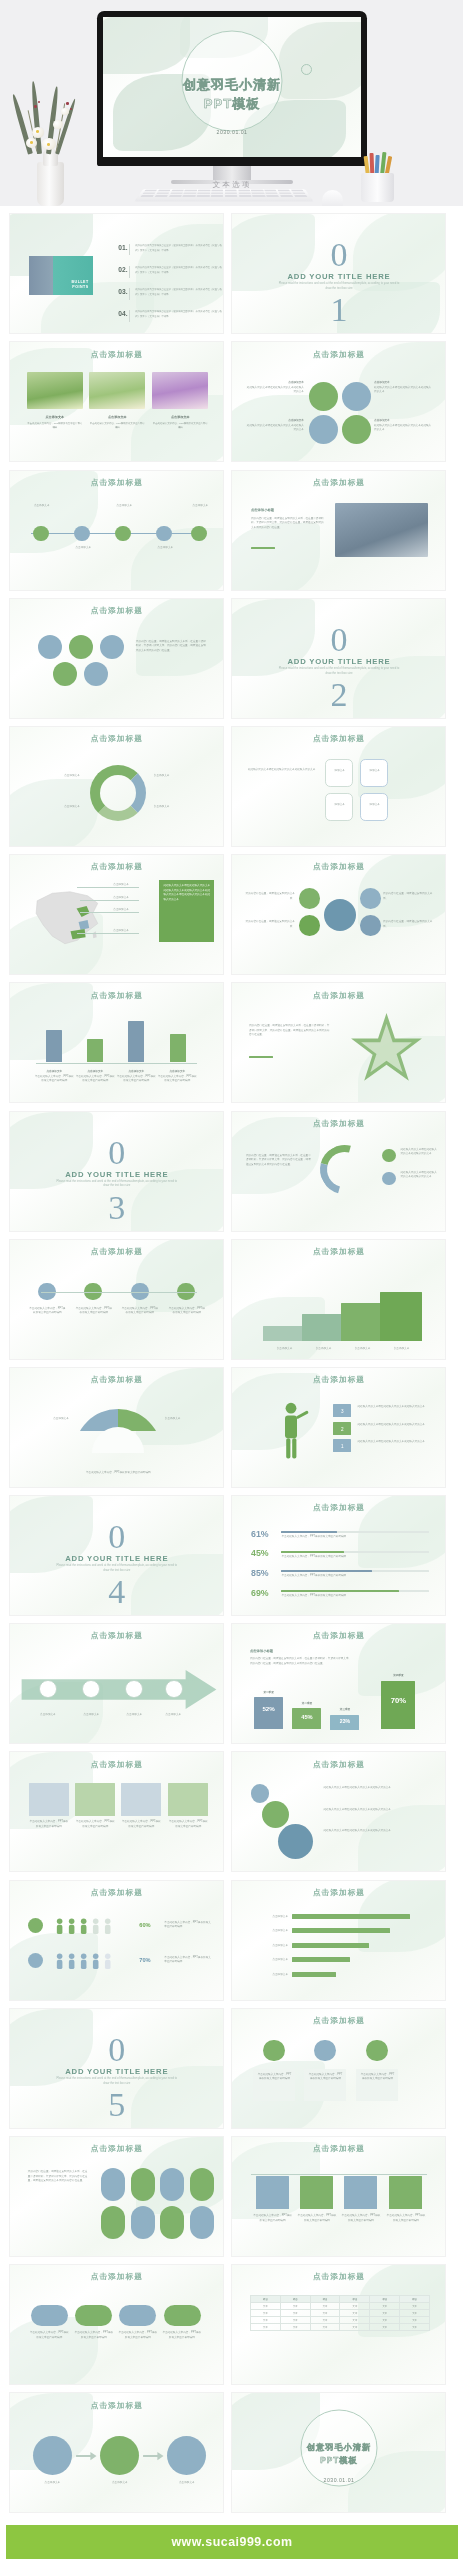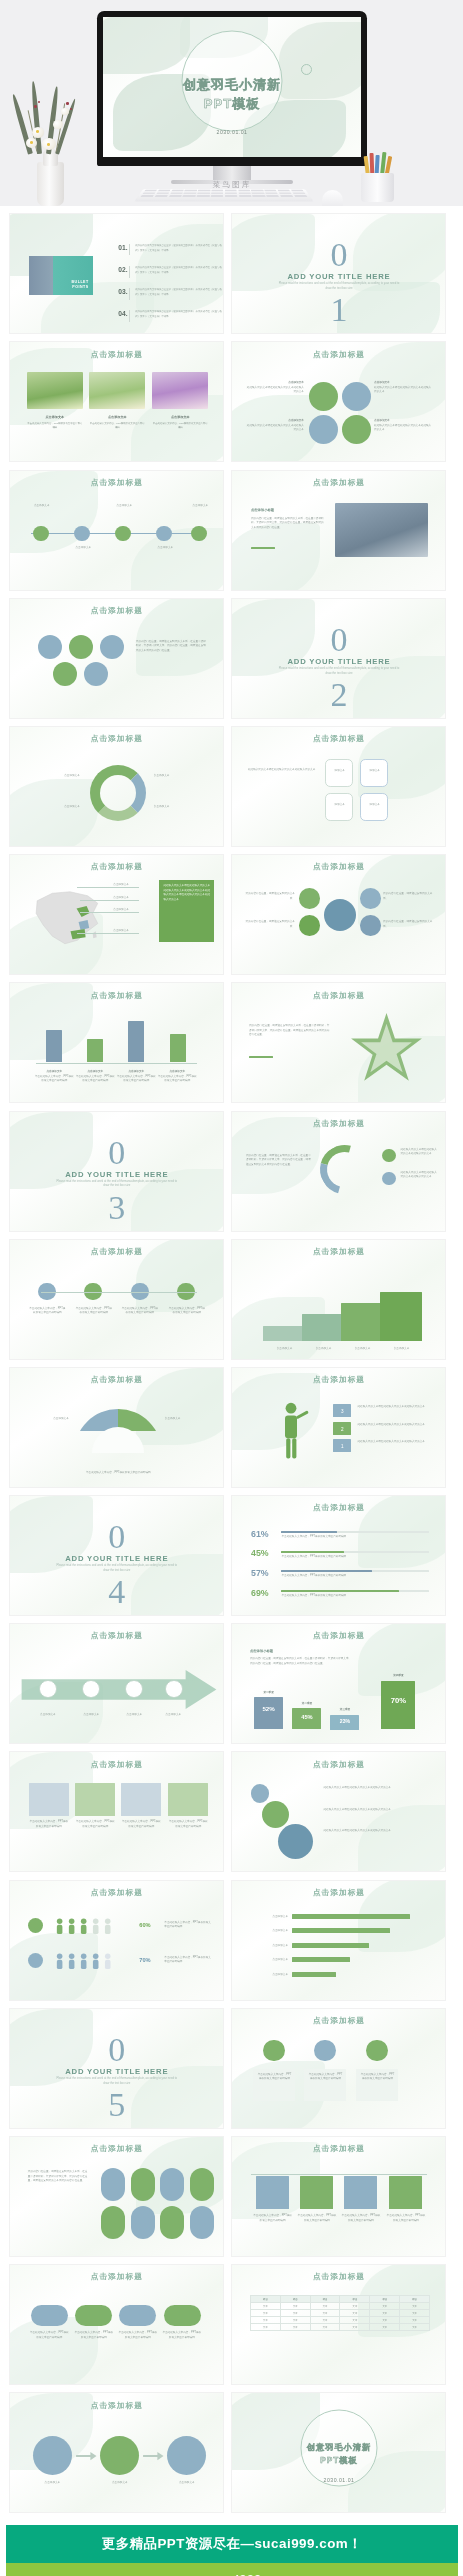--- a/index.html
+++ b/index.html
@@ -152,21 +152,21 @@
           <div class="slide-ring"></div>
           <div class="hero-title">创意羽毛小清新</div>
           <div class="hero-title2">PPT模板</div>
           <div class="hero-date">2030.01.01</div>
         </div>
       </div>
       <div class="mon-neck"></div>
       <div class="mon-base"></div>
     </div>
 
-    <div class="brand">菜鸟图库</div>
+    <div class="brand">文本选项</div>
 
     <div class="keyboard">
       <div class="kb-row">
         <div class="kb-key"></div>
           <div class="kb-key"></div>
           <div class="kb-key"></div>
           <div class="kb-key"></div>
           <div class="kb-key"></div>
           <div class="kb-key"></div>
           <div class="kb-key"></div>
@@ -547,21 +547,21 @@
         <div class="bg-feather" style="right:-15.5px;top:-5.2px;width:103px;height:77px;background:#deeee3;"></div>
         <div class="s-title">点击添加标题</div>
         <div class="cblock" style="left:18.5px;top:31px;font-size:8.8px;font-weight:bold;color:#7e9bb0;">61%</div>
         <div class="bar" style="left:49px;top:35px;right:16.5px;height:2.1px;background:#dfe7e3;"></div>
         <div class="bar" style="left:49px;top:35px;width:56px;height:2.1px;background:#7e9bb0;"></div>
         <div class="cblock" style="left:49px;top:39px;">单击此处输入文字内容，PPT模板所有文字图片都可编辑</div>
         <div class="cblock" style="left:18.5px;top:50px;font-size:8.8px;font-weight:bold;color:#7fb26a;">45%</div>
         <div class="bar" style="left:49px;top:55px;right:16.5px;height:2.1px;background:#dfe7e3;"></div>
         <div class="bar" style="left:49px;top:55px;width:63px;height:2.1px;background:#7fb26a;"></div>
         <div class="cblock" style="left:49px;top:59px;">单击此处输入文字内容，PPT模板所有文字图片都可编辑</div>
-        <div class="cblock" style="left:18.5px;top:70px;font-size:8.8px;font-weight:bold;color:#7e9bb0;">57%</div>
+        <div class="cblock" style="left:18.5px;top:70px;font-size:8.8px;font-weight:bold;color:#7e9bb0;">85%</div>
         <div class="bar" style="left:49px;top:74px;right:16.5px;height:2.1px;background:#dfe7e3;"></div>
         <div class="bar" style="left:49px;top:74px;width:91px;height:2.1px;background:#7e9bb0;"></div>
         <div class="cblock" style="left:49px;top:78px;">单击此处输入文字内容，PPT模板所有文字图片都可编辑</div>
         <div class="cblock" style="left:18.5px;top:90px;font-size:8.8px;font-weight:bold;color:#7fb26a;">69%</div>
         <div class="bar" style="left:49px;top:94px;right:16.5px;height:2.1px;background:#dfe7e3;"></div>
         <div class="bar" style="left:49px;top:94px;width:118px;height:2.1px;background:#7fb26a;"></div>
         <div class="cblock" style="left:49px;top:98px;">单击此处输入文字内容，PPT模板所有文字图片都可编辑</div>
       </div>
     </div>
 
@@ -842,18 +842,17 @@
         <div class="bg-feather" style="right:-10.3px;bottom:-15.5px;width:108px;height:77px;background:#e2f0e6;"></div>
         <div class="slide-circle" style="width:77px;height:77px;"></div>
         <div class="hero-title" style="top:49px;font-size:8.2px;">创意羽毛小清新</div>
         <div class="hero-title2" style="top:62px;font-size:8.2px;">PPT模板</div>
         <div class="hero-date" style="top:84px;">2030.01.01</div>
       </div>
     </div>
   </div>
 
   <div class="footer">
-    <div class="fbar1">更多精品PPT资源尽在—sucai999.com！</div>
     <div class="fbar2">www.sucai999.com</div>
   </div>
 
 </div>
 
 
 </body></html>

